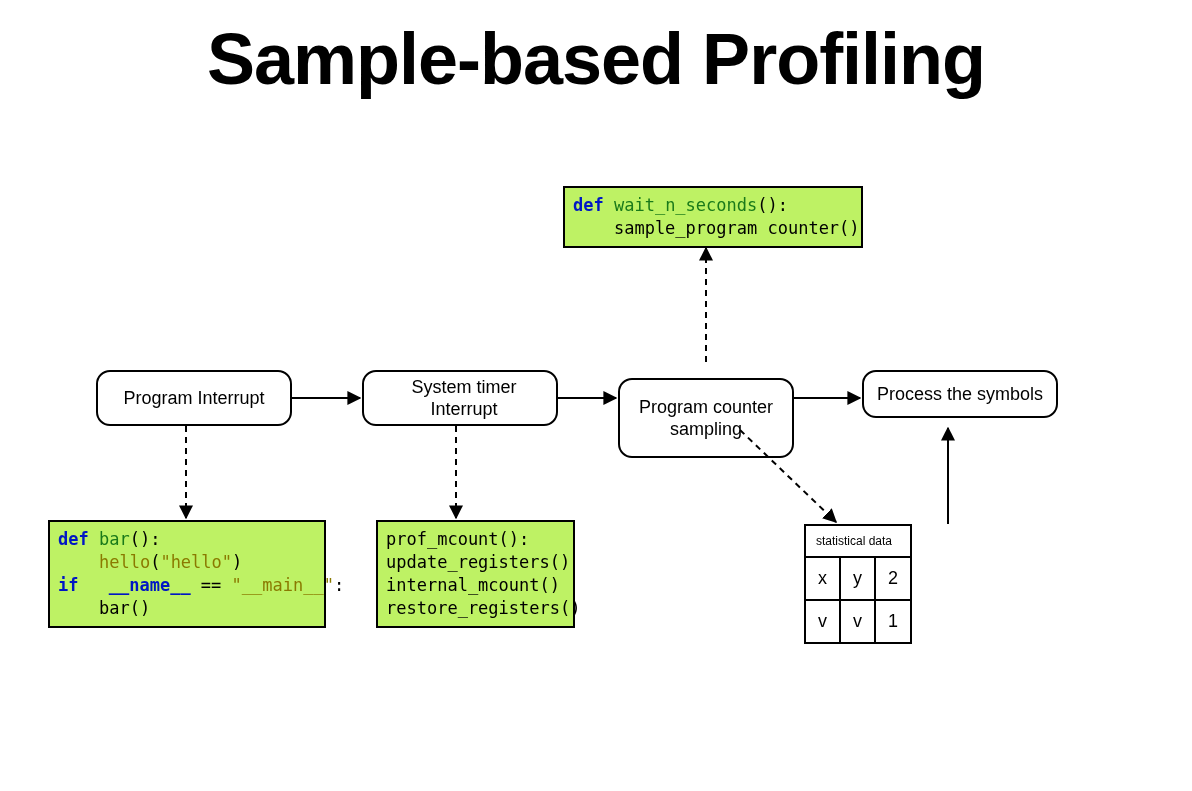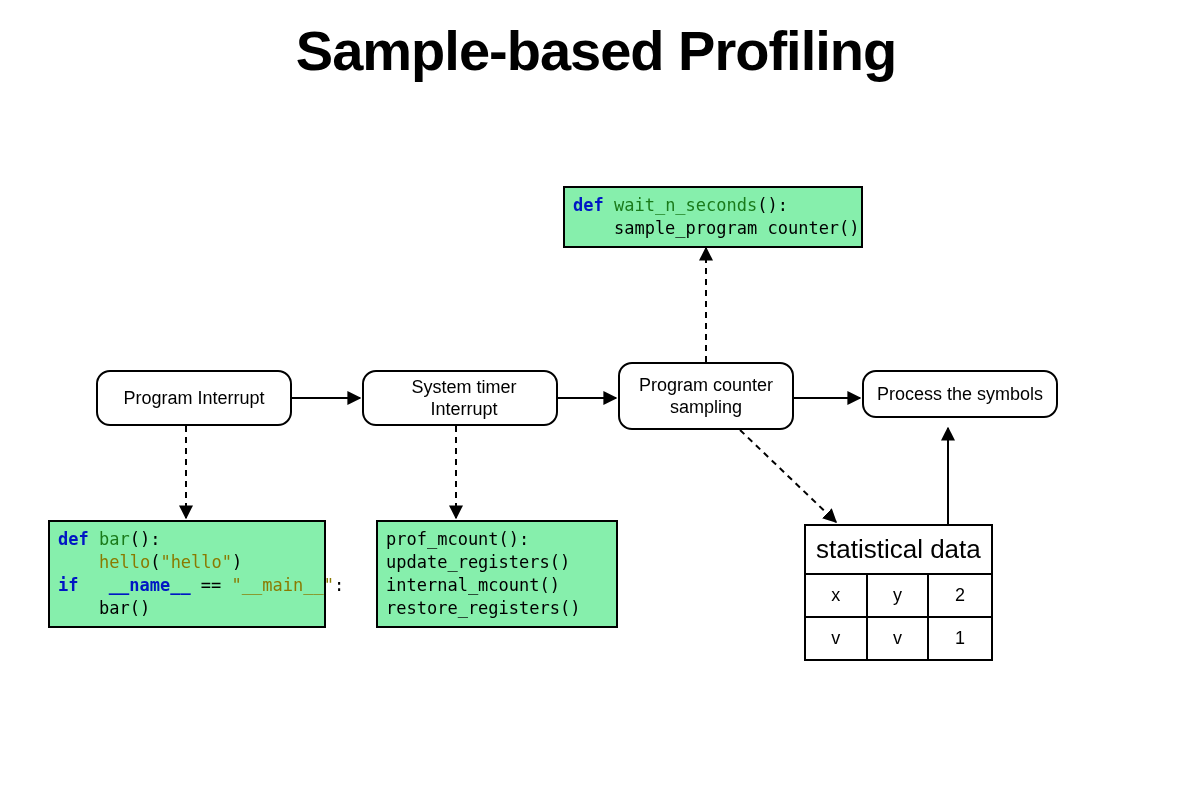--- a/index.html
+++ b/index.html
@@ -12,42 +12,42 @@
     font-family: -apple-system, BlinkMacSystemFont, "Helvetica Neue", Arial, sans-serif;
     position: relative;
     overflow: hidden;
   }
   .title {
     position: absolute;
     top: 18px;
     left: 0;
     width: 100%;
     text-align: center;
-    font-size: 56px;
+    font-size: 72px;
     font-weight: 700;
     letter-spacing: -1px;
     color: #000;
   }
   .node {
     position: absolute;
     border: 2px solid #000;
     border-radius: 14px;
     background: #fff;
     display: flex;
     align-items: center;
     justify-content: center;
     text-align: center;
     font-size: 18px;
     line-height: 1.25;
     padding: 4px 8px;
   }
   .codebox {
     position: absolute;
     border: 2px solid #000;
-    background: #86efac;
+    background: #bef264;
     font-family: "Menlo", "Consolas", monospace;
     font-size: 17px;
     line-height: 1.35;
     padding: 6px 8px;
     white-space: pre;
   }
   .codebox .kw { color: #0016c4; font-weight: 600; }
   .codebox .name { color: #8a7a00; }
   .codebox .fn { color: #1a7a1a; }
   .codebox .str { color: #8a7a00; }
@@ -58,21 +58,21 @@
     font-size: 18px;
     background: #fff;
   }
   .table th, .table td {
     border: 2px solid #000;
     padding: 10px 12px;
     text-align: center;
     font-weight: 400;
   }
   .table .caption {
-    font-size: 26px;
+    font-size: 12px;
     text-align: left;
     padding: 8px 10px;
   }
   svg.arrows {
     position: absolute;
     top: 0; left: 0;
     width: 1192px; height: 791px;
     pointer-events: none;
   }
 </style>
@@ -82,38 +82,38 @@
 <div class="title">Sample-based Profiling</div>
 
 <div class="node" style="left:96px; top:370px; width:196px; height:56px;">
   <span>Program Interrupt</span>
 </div>
 
 <div class="node" style="left:362px; top:370px; width:196px; height:56px;padding-left:16px;">
   <span>System timer Interrupt</span>
 </div>
 
-<div class="node" style="left:618px; top:362px; width:176px; height:68px; white-space: pre-line;">
+<div class="node" style="left:618px; top:378px; width:176px; height:80px; white-space: pre-line;">
   <span>Program counter
 sampling</span>
 </div>
 
 <div class="node" style="left:862px; top:370px; width:196px; height:48px;">
   <span>Process the symbols</span>
 </div>
 
 <div class="codebox" style="left:563px; top:186px; width:300px;"><span class="kw">def</span><span class="fn"> wait_n_seconds</span><span>():</span>
 <span>    sample_program counter()</span></div>
 
 <div class="codebox" style="left:48px; top:520px; width:278px;"><span class="kw">def</span><span class="fn"> bar</span><span>():</span>
 <span>    </span><span class="name">hello</span><span>(</span><span class="str">"hello"</span><span>)</span>
 <span class="kw">if</span><span> </span><span class="mag">__name__</span><span> == </span><span class="str">"__main__"</span><span>:</span>
 <span>    bar()</span></div>
 
-<div class="codebox" style="left:376px; top:520px; width:242px;"><span>prof_mcount():</span>
+<div class="codebox" style="left:376px; top:520px; width:199px;"><span>prof_mcount():</span>
 <span>update_registers()</span>
 <span>internal_mcount()</span>
 <span>restore_registers()</span></div>
 
 <table class="table" style="left:804px; top:524px;">
   <tbody>
       <tr>
         <th colspan="3" class="caption">statistical data</th>
       </tr>
   <tr>

